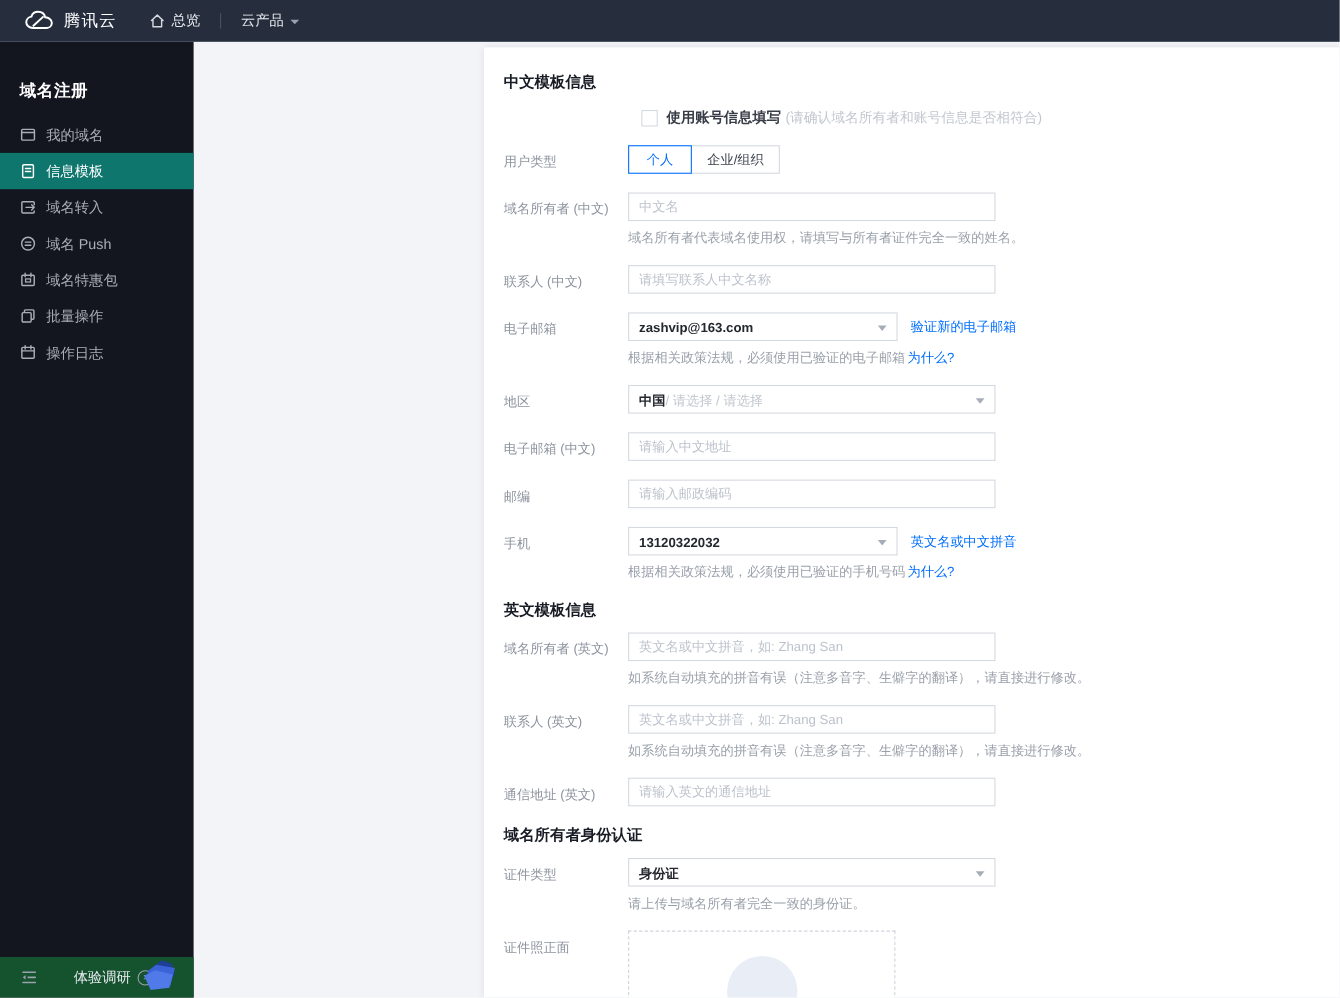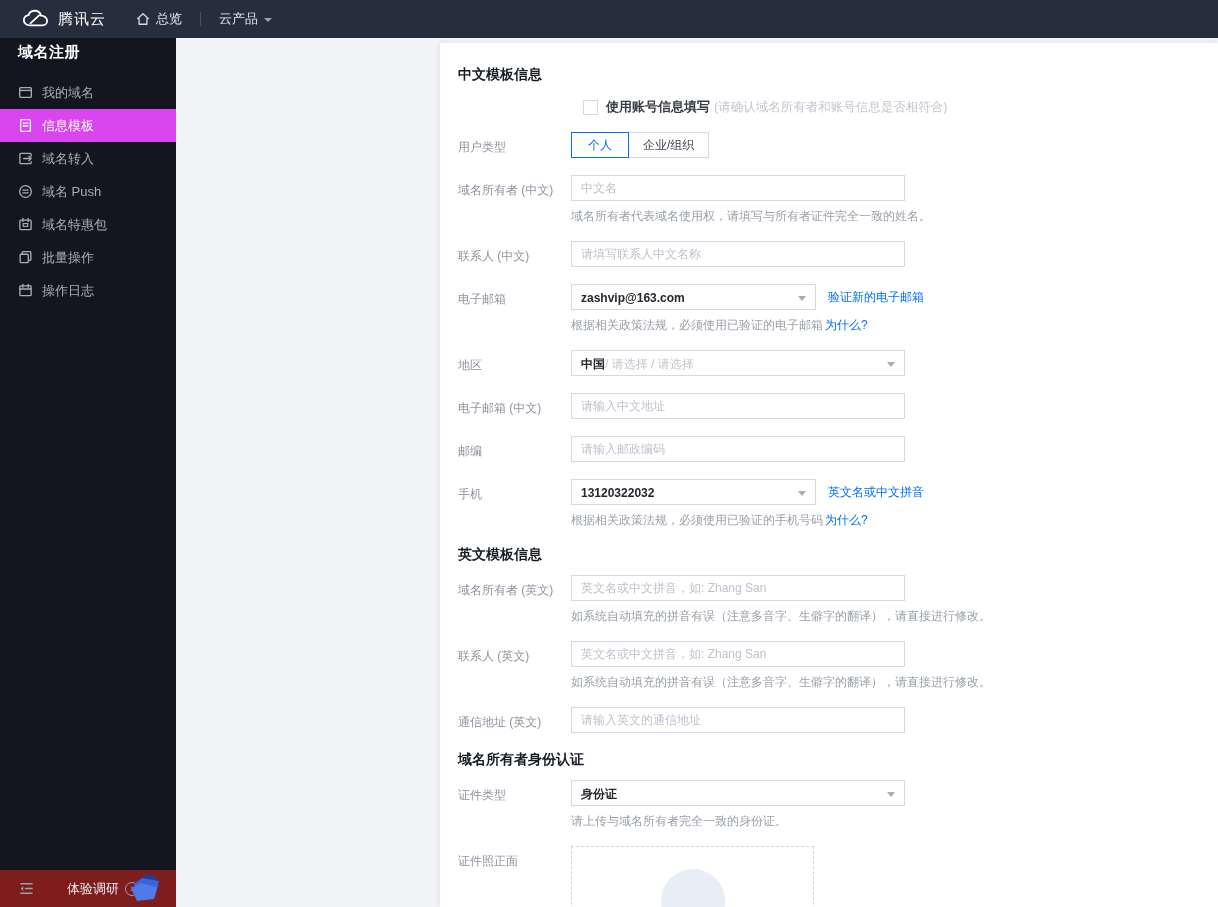--- a/index.html
+++ b/index.html
@@ -19,29 +19,29 @@
     font-size:13px; cursor:pointer; }
   .topnav-item.overview { margin-left:30px; }
   .topnav-divider { width:1px; height:14px; background:#475062; margin:0 18px; }
   .caret-down { width:0; height:0; border-left:4px solid transparent;
     border-right:4px solid transparent; border-top:4px solid #9aa1ae; margin-top:2px; }
 
   
   .sidebar { position:absolute; top:38px; left:0; bottom:0; width:176px;
     background:#14161f; z-index:30; }
   .side-title { color:#ffffff; font-size:15px; font-weight:bold;
-    padding:5px 0 0 18px; letter-spacing:.5px; }
+    padding:35px 0 0 18px; letter-spacing:.5px; }
   .side-items { margin-top:14px; }
   .side-item { height:33px; display:flex; align-items:center; gap:9px;
     padding-left:18px; font-size:13px; color:#a9aeb8; cursor:pointer; }
-  .side-item.active { background:#d946ef; color:#fff; }
+  .side-item.active { background:#0f766e; color:#fff; }
   .side-item svg { flex:none; }
 
   .side-footer { position:absolute; left:0; bottom:0; width:176px; height:37px;
-    background:#7f1d1d; display:flex; align-items:center; }
+    background:#14532d; display:flex; align-items:center; }
   .collapse-btn { margin-left:19px; cursor:pointer; display:flex; }
   .survey { margin-left:33px; color:#e7eaef; font-size:13px; display:flex;
     align-items:center; gap:6px; cursor:pointer; }
   .survey-circle { width:14px; height:14px; border:1px solid #99a1b0; border-radius:50%;
     color:#99a1b0; font-size:10px; line-height:12px; text-align:center; }
   .folder-art { position:absolute; right:2px; bottom:0; }
 
   
   .card { position:absolute; top:43px; left:440px; right:0; bottom:0;
     background:#fff; box-shadow:0 0 6px rgba(40,50,70,.10);

